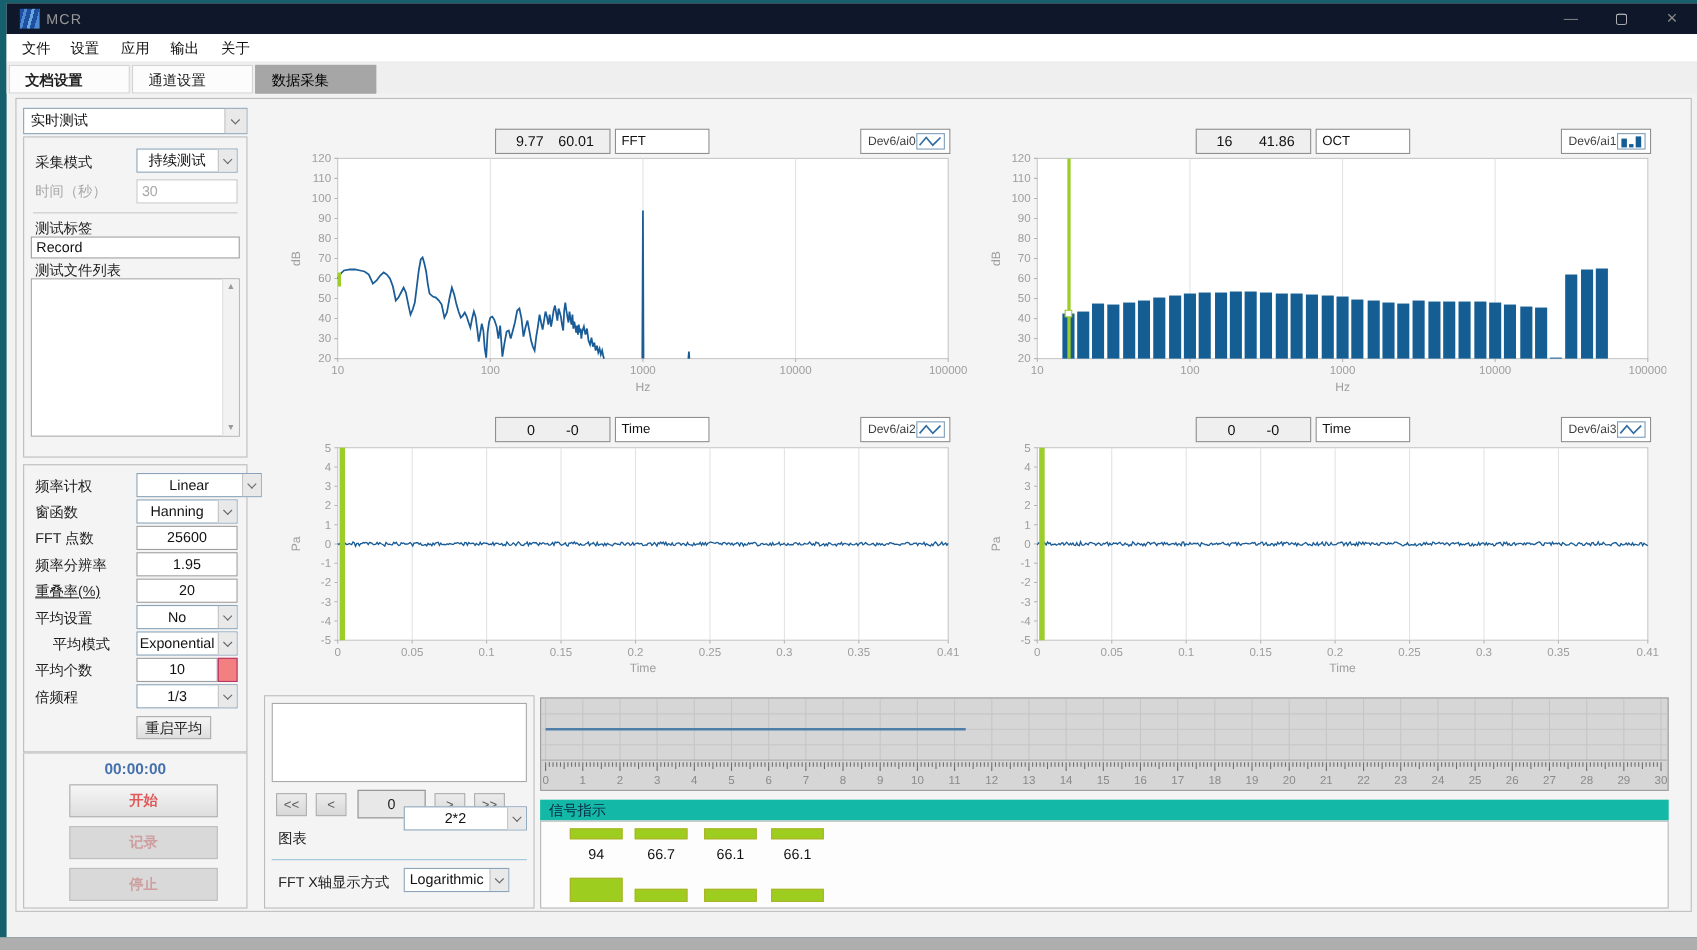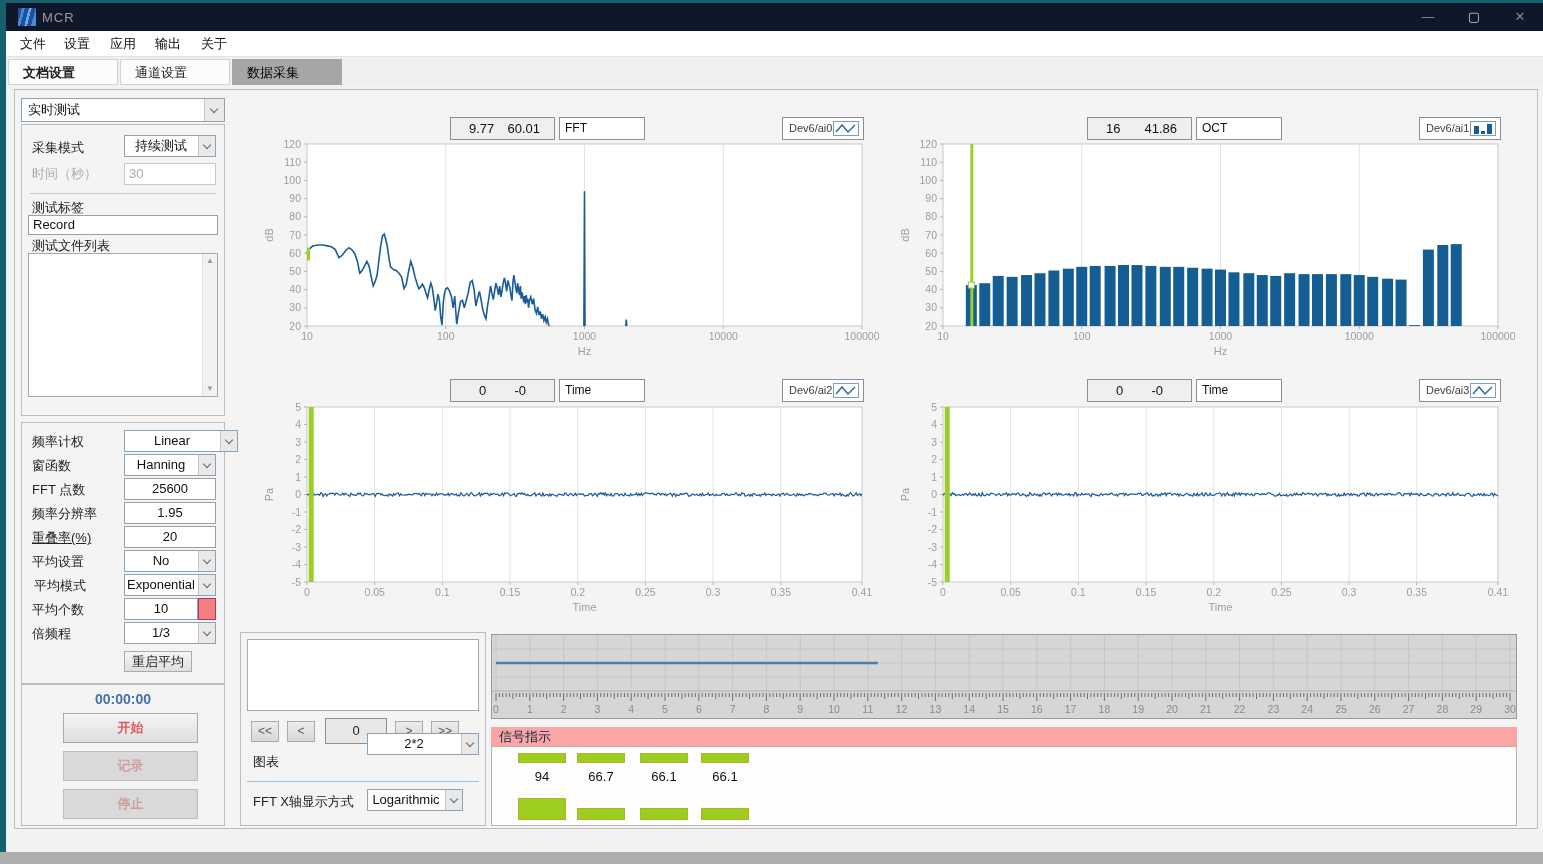--- a/index.html
+++ b/index.html
@@ -52,21 +52,21 @@
   .mini-icon { position:absolute; right:4px; top:3px; width:26px; height:15px; border:1px solid #7f9db9; background:#fff; }
   .plot-svg { position:absolute; left:0; }
   
   #blpanel { position:absolute; left:225px; top:542px; width:246px; height:194px; border:1px solid #bcbcbc; background:#f4f4f4; }
   .navbtn { position:absolute; top:88px; height:21px; background:linear-gradient(#ececec,#d8d8d8); border:1px solid #ababab; text-align:center; line-height:19px; font-size:12px; color:#555; }
   #pagebox { position:absolute; left:84px; top:85px; width:62px; height:26px; background:#e8e8e8; border:1px solid #8f8f8f; text-align:center; line-height:24px; font-size:13px; }
   .bl-div { position:absolute; left:6px; right:6px; top:148px; height:1px; background:#9fc3da; }
   
   #trpanel { position:absolute; left:476px; top:542px; width:1026px; height:196px; }
   #timelinebox { position:absolute; left:0; top:2px; width:1026px; height:85px; background:#d6d6d6; border:1px solid #9a9a9a; }
-  #sigheader { position:absolute; left:0; top:95px; width:1026px; height:19px; background:#fca5a5; font-size:13px; color:#07263f; padding:1px 0 0 8px; }
+  #sigheader { position:absolute; left:0; top:95px; width:1026px; height:19px; background:#14b8a6; font-size:13px; color:#07263f; padding:1px 0 0 8px; }
   #sigbox { position:absolute; left:0; top:114px; width:1026px; height:80px; background:#fdfdfd; border:1px solid #b5b5b5; }
   .sigcol { position:absolute; top:0; width:48px; height:78px; }
   .sigbar { position:absolute; left:0; width:48px; background:#9ccd1f; border:1px solid #aeb32b; }
   .sigval { position:absolute; top:22px; width:100%; text-align:center; font-size:13px; color:#111; }
   #bottomstrip { position:absolute; left:0; top:852px; width:1543px; height:12px; background:#aeaeae; }
   text { font-family:"Liberation Sans","DejaVu Sans",sans-serif; }
 </style>
 </head>
 <body>
 
@@ -161,21 +161,21 @@
             <div>
               <div class="lbl" style="left:10px; top:130px;">平均设置</div>
               <div class="combo" style="left:102px; top:127px; width:92px;">
                 <div class="cv">No</div>
                 <div class="arrowbox">
                   <div class="chev"></div>
                 </div>
               </div>
             </div>
             <div>
-              <div class="lbl" style="left:12px; top:154px;">平均模式</div>
+              <div class="lbl" style="left:26px; top:154px;">平均模式</div>
               <div class="combo" style="left:102px; top:151px; width:92px;">
                 <div class="cv">Exponential</div>
                 <div class="arrowbox">
                   <div class="chev"></div>
                 </div>
               </div>
             </div>
             <div>
               <div class="lbl" style="left:10px; top:178px;">平均个数</div>
               <div class="tinput" style="left:102px; top:175px; width:74px;">10</div>

